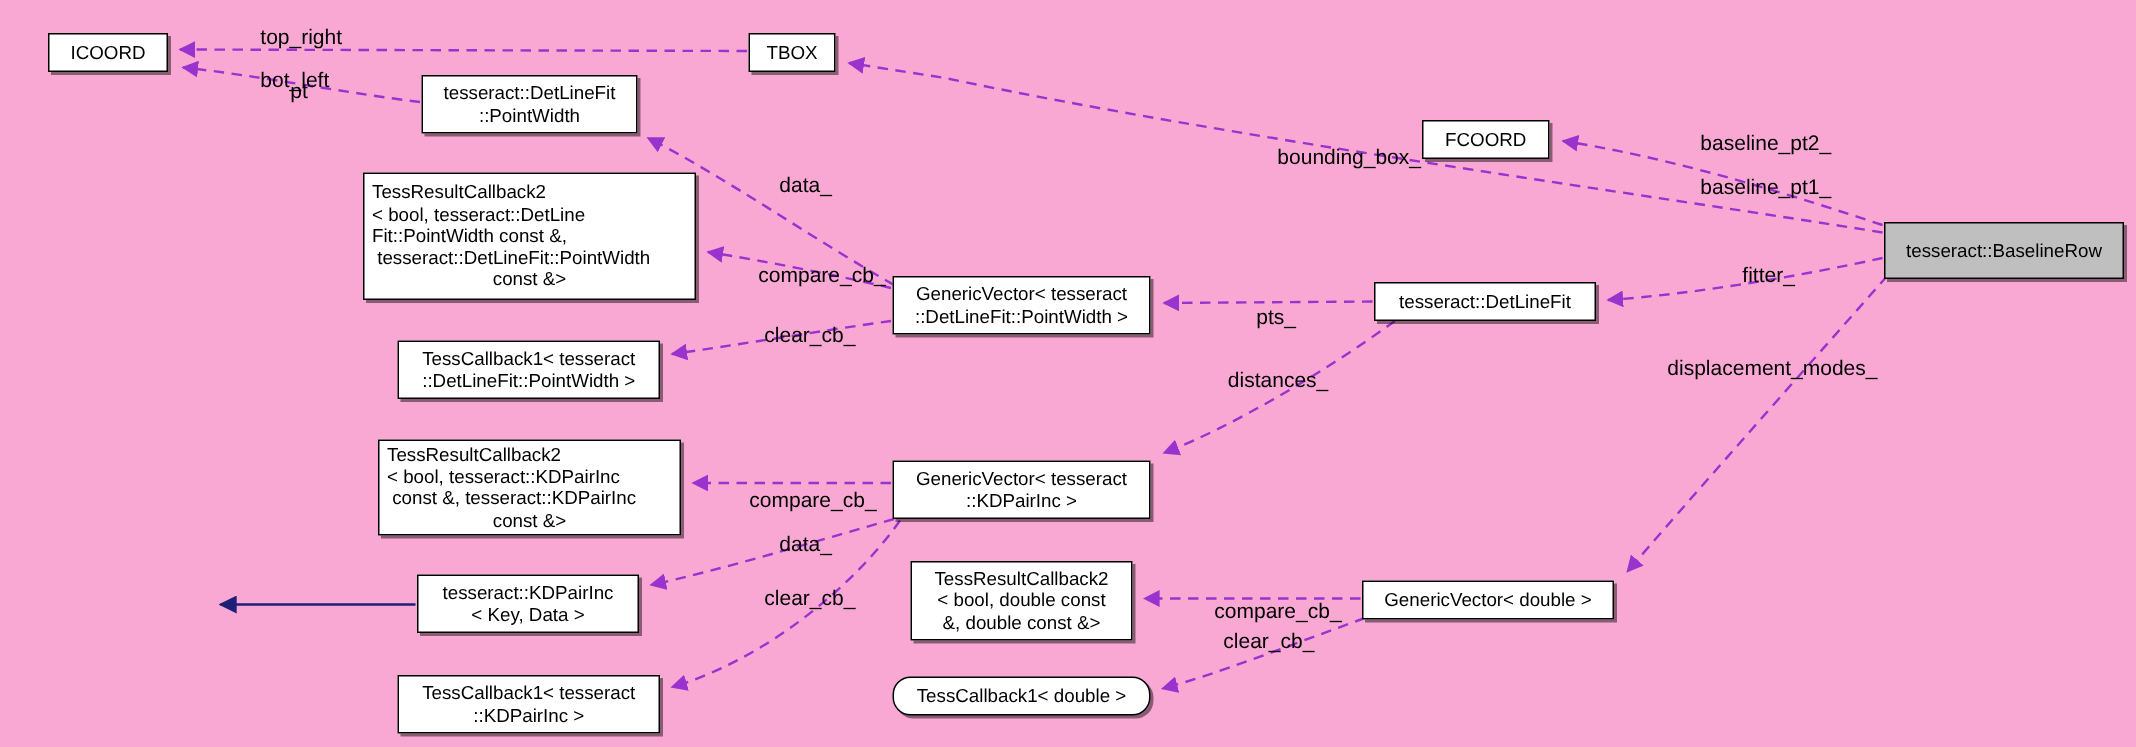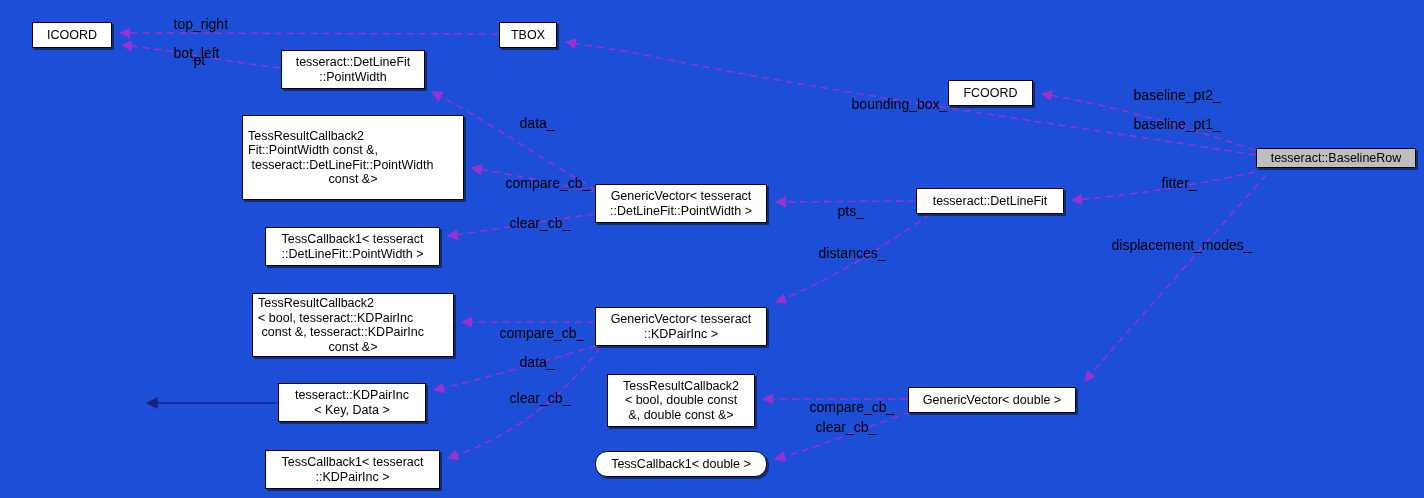--- a/index.html
+++ b/index.html
@@ -5,21 +5,21 @@
 <style>
   html, body {
     margin: 0;
     padding: 0;
     background: #ffffff;
   }
   #diagram {
     position: relative;
     width: 1424px;
     height: 498px;
-    background: #1d4ed8;
+    background: #f9a8d4;
     font-family: "Liberation Sans", "DejaVu Sans", sans-serif;
     overflow: hidden;
   }
   #edges {
     position: absolute;
     left: 0;
     top: 0;
     width: 1424px;
     height: 498px;
     pointer-events: none;
@@ -135,20 +135,21 @@
     <span class="ln">TBOX</span>
   </div>
 
   <div class="node" style="left:281px; top:50px; width:144px; height:39px;">
     <span class="ln">tesseract::DetLineFit</span>
     <span class="ln">::PointWidth</span>
   </div>
 
   <div class="node leftalign" style="left:242px; top:115px; width:222px; height:85px;">
     <span class="ln">TessResultCallback2</span>
+    <span class="ln">&lt; bool, tesseract::DetLine</span>
     <span class="ln">Fit::PointWidth const &amp;,</span>
     <span class="ln"> tesseract::DetLineFit::PointWidth</span>
     <span class="ln ctr">const &amp;&gt;</span>
   </div>
 
   <div class="node" style="left:265px; top:227px; width:175px; height:39px;">
     <span class="ln">TessCallback1&lt; tesseract</span>
     <span class="ln">::DetLineFit::PointWidth &gt;</span>
   </div>
 
@@ -158,21 +159,21 @@
   </div>
 
   <div class="node" style="left:948px; top:80px; width:85px; height:26px;">
     <span class="ln">FCOORD</span>
   </div>
 
   <div class="node" style="left:916px; top:188px; width:148px; height:26px;">
     <span class="ln">tesseract::DetLineFit</span>
   </div>
 
-  <div class="node highlight" style="left:1256px; top:148px; width:160px; height:20px;">
+  <div class="node highlight" style="left:1256px; top:148px; width:160px; height:38px;">
     <span class="ln">tesseract::BaselineRow</span>
   </div>
 
   <div class="node leftalign" style="left:252px; top:293px; width:202px; height:64px;">
     <span class="ln">TessResultCallback2</span>
     <span class="ln">&lt; bool, tesseract::KDPairInc</span>
     <span class="ln"> const &amp;, tesseract::KDPairInc</span>
     <span class="ln ctr">const &amp;&gt;</span>
   </div>
 

